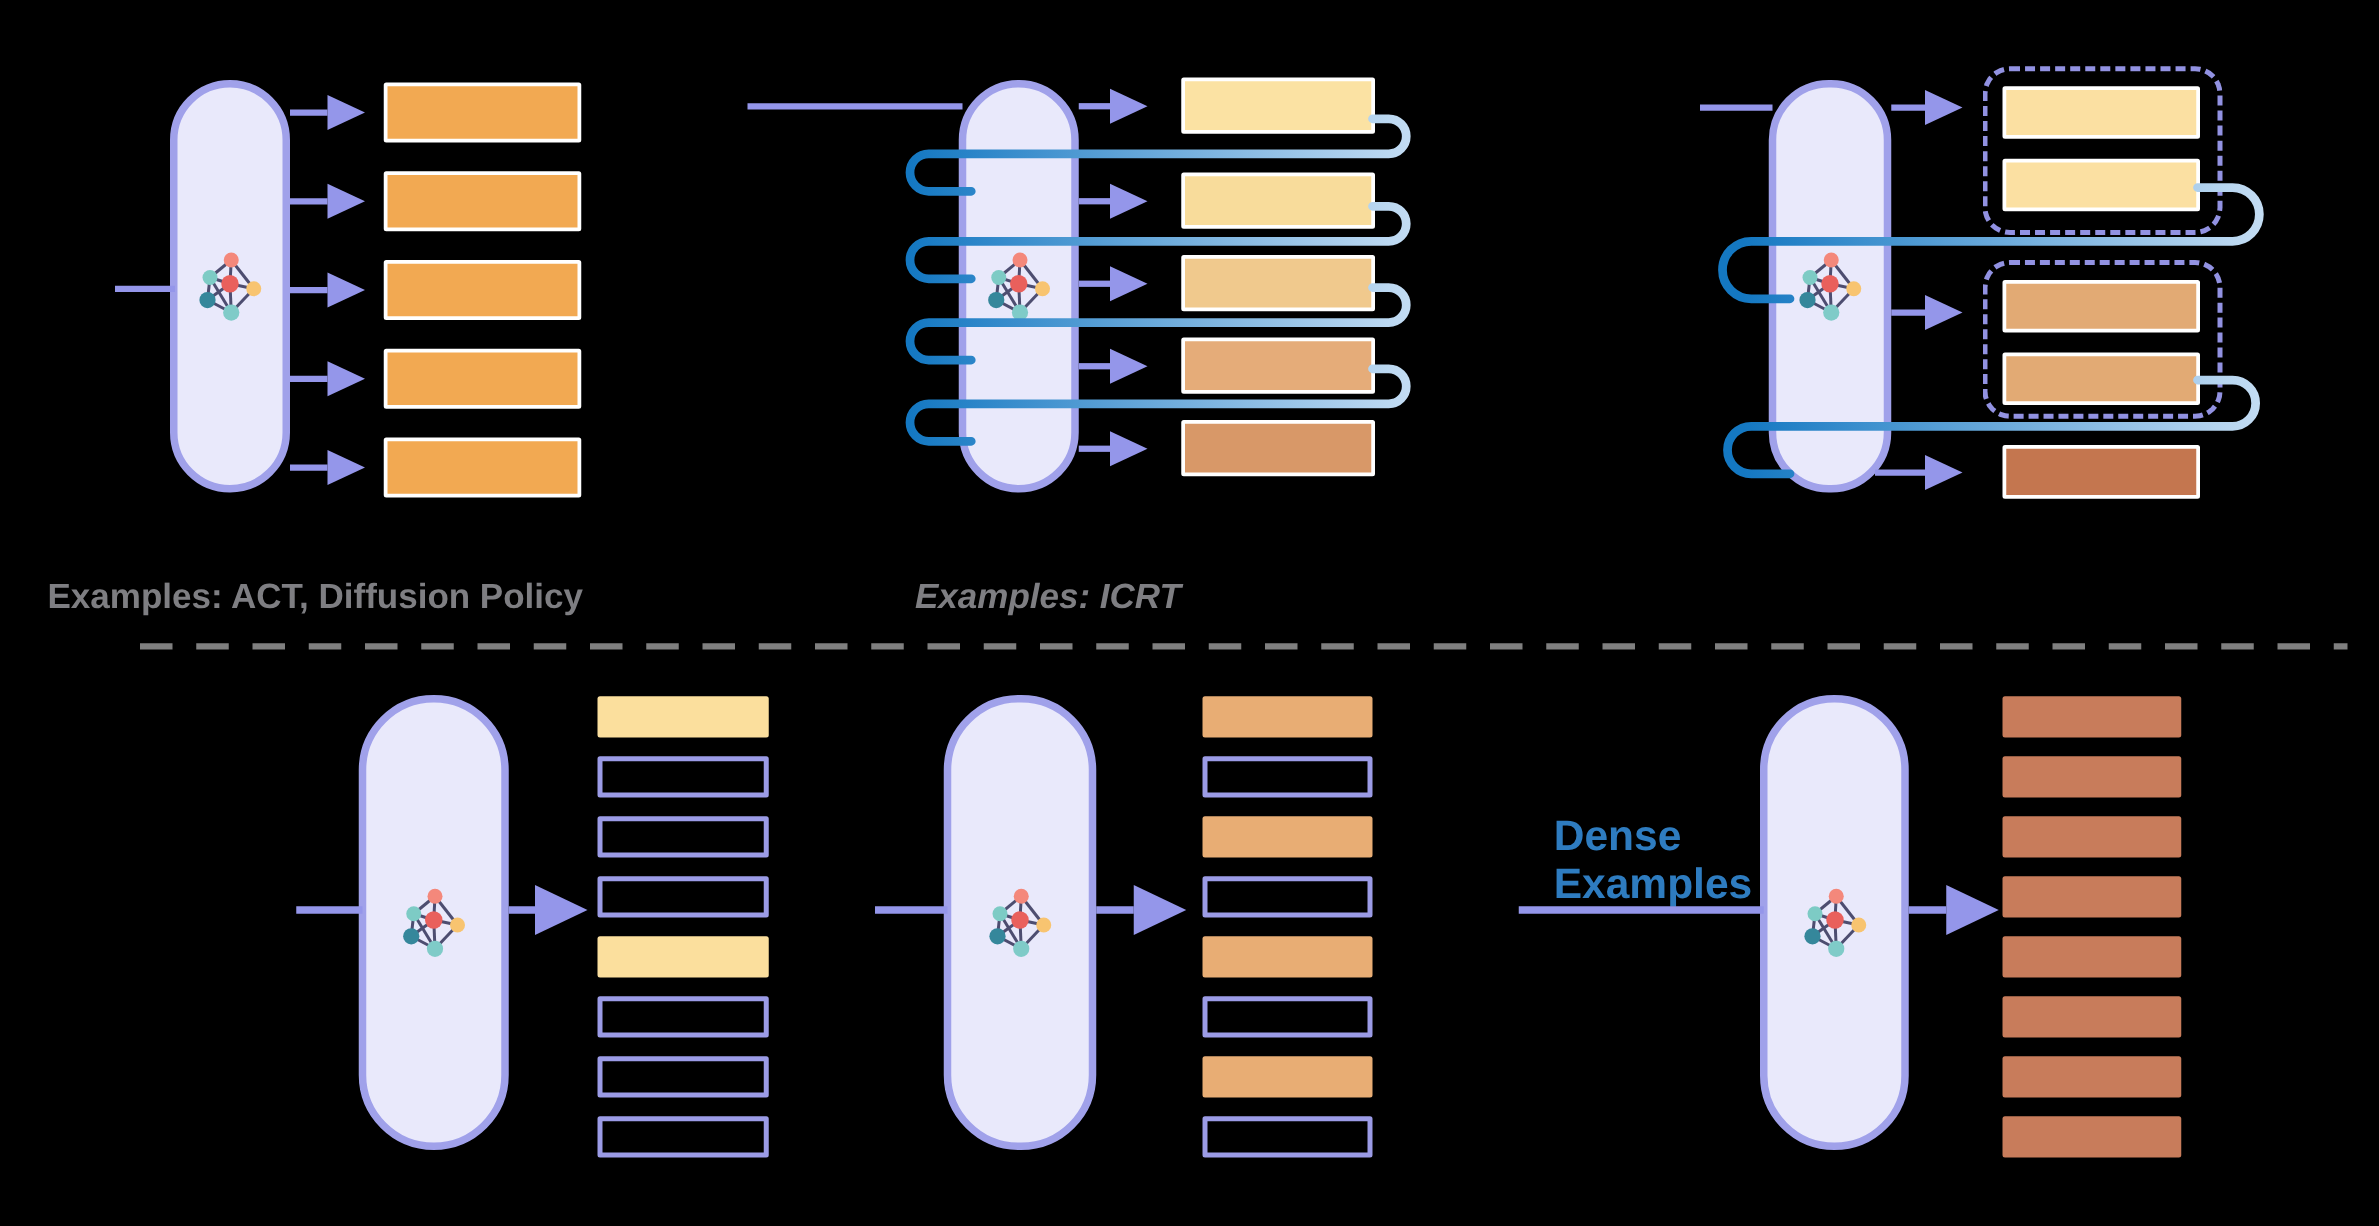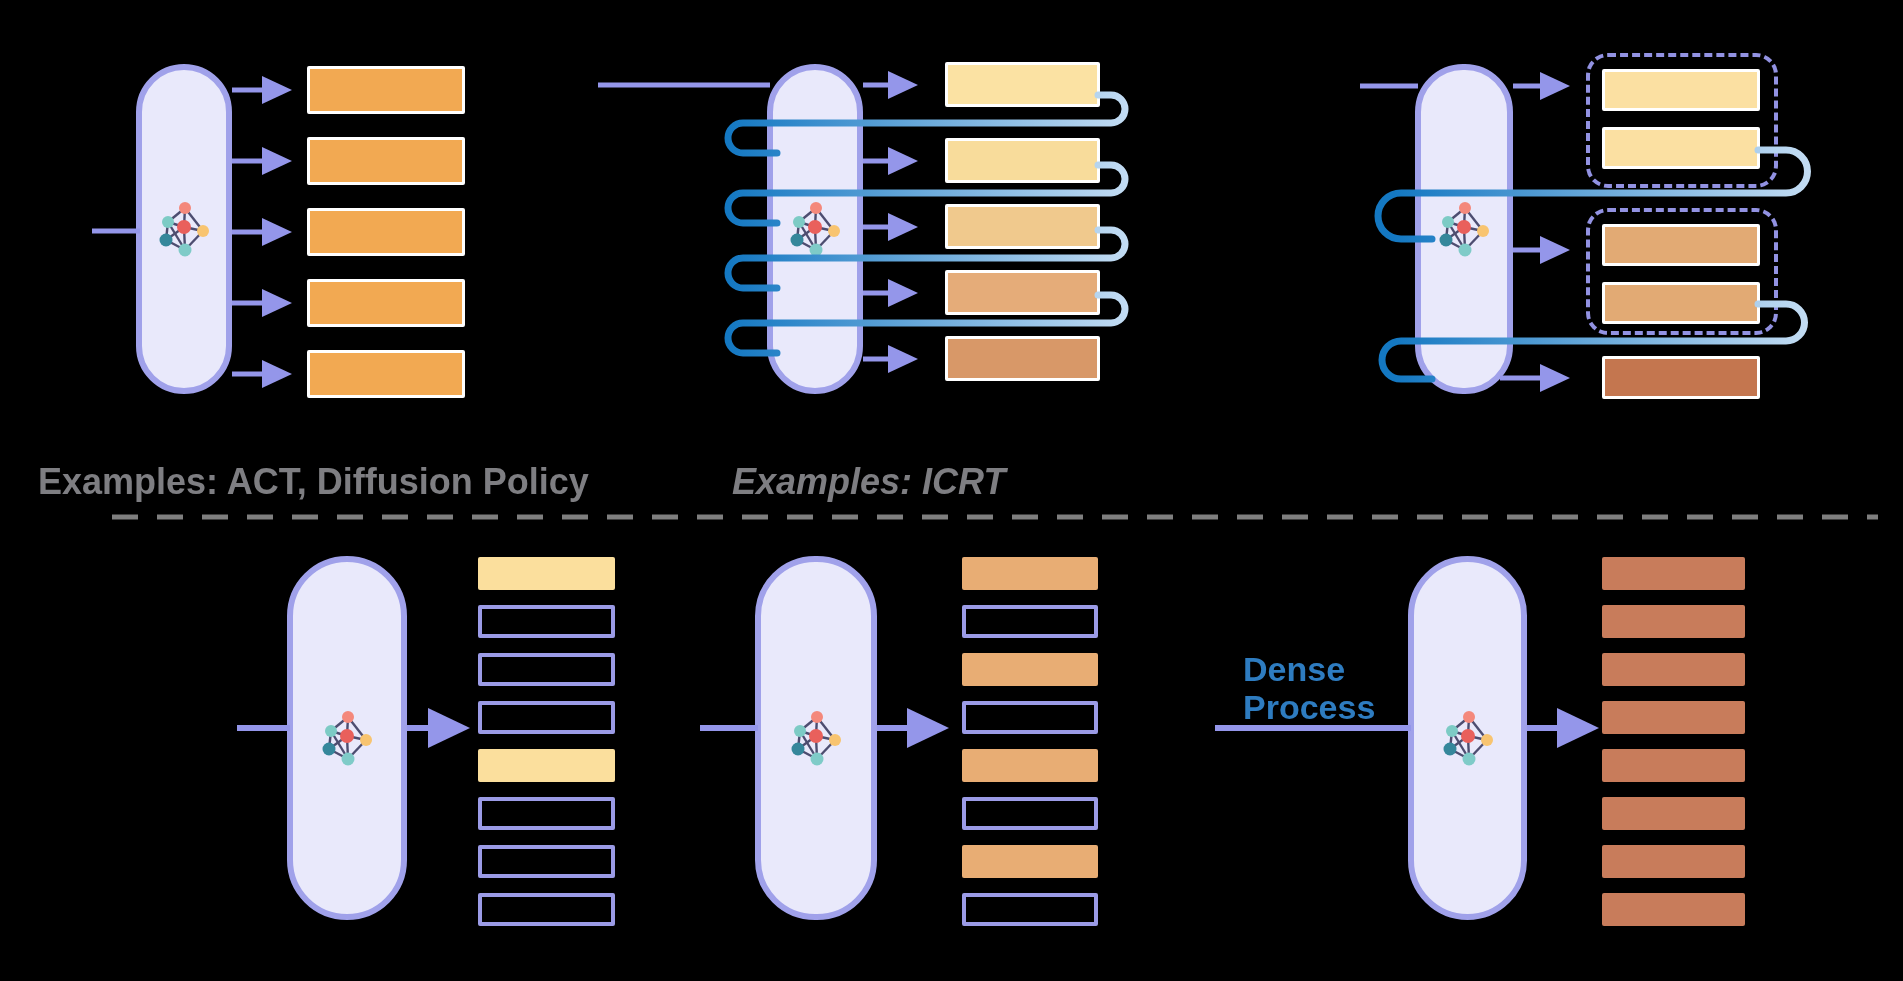--- a/index.html
+++ b/index.html
@@ -17,21 +17,21 @@
   .pill-bottom{border-radius:60px;}
   .nn-slot{width:52px;height:58px;}
   .nn-slot svg{width:52px;height:58px;display:block;}
   .stack{position:absolute;display:flex;flex-direction:column;z-index:2;}
   .bar{width:100%;height:var(--bh);box-sizing:border-box;border-radius:2px;flex:none;}
   .group-box{
     position:absolute;border:4px dashed var(--group_dash,#9292E2);
     border-radius:22px;box-sizing:border-box;z-index:1;background:transparent;
   }
   .caption{
-    position:absolute;font-weight:bold;font-size:36px;letter-spacing:0px;
+    position:absolute;font-weight:bold;font-size:28px;letter-spacing:0px;
     color:var(--caption_gray,#7E7E82);white-space:nowrap;z-index:3;
   }
   .dense-label{
     position:absolute;font-weight:bold;font-size:34px;line-height:1.12;
     color:var(--dense_blue,#2E7CC0);white-space:pre-line;z-index:3;
   }
   .p-line{stroke:var(--arrow_purple,#9496EA);stroke-width:5;fill:none;}
   .p-line-thick{stroke:var(--arrow_purple,#9496EA);stroke-width:6;fill:none;}
   .p-head{fill:var(--arrow_purple,#9496EA);stroke:none;}
   .fb{fill:none;stroke-width:7;stroke-linecap:round;}
@@ -249,21 +249,21 @@
       <div class="bar" style="background: rgb(200, 124, 91); margin-top: 15px;"></div>
       <div class="bar" style="background: rgb(200, 124, 91); margin-top: 15px;"></div>
       <div class="bar" style="background: rgb(200, 124, 91); margin-top: 15px;"></div>
       <div class="bar" style="background: rgb(200, 124, 91); margin-top: 15px;"></div>
       <div class="bar" style="background: rgb(200, 124, 91); margin-top: 15px;"></div>
     </div>
 
   <div class="caption" style="left:38px;top:461px;">Examples: ACT, Diffusion Policy</div>
   <div class="caption" style="left:732px;top:461px;font-style:italic;">Examples: ICRT</div>
   <div class="dense-label" style="left:1243px;top:650px;">Dense
-Process</div>
+Examples</div>
 
   <svg class="overlay" viewBox="0 0 1903 981">
     <defs>
       <linearGradient id="gB" gradientUnits="userSpaceOnUse" x1="728" y1="0" x2="1135" y2="0">
         <stop offset="0" stop-color="#1478C2" style="stop-color:var(--fb_dark,#1478C2)"></stop>
         <stop offset="1" stop-color="#C6DEF4" style="stop-color:var(--fb_light,#C6DEF4)"></stop>
       </linearGradient>
       <linearGradient id="gC" gradientUnits="userSpaceOnUse" x1="1395" y1="0" x2="1815" y2="0">
         <stop offset="0" stop-color="#1478C2" style="stop-color:var(--fb_dark,#1478C2)"></stop>
         <stop offset="1" stop-color="#C6DEF4" style="stop-color:var(--fb_light,#C6DEF4)"></stop>

